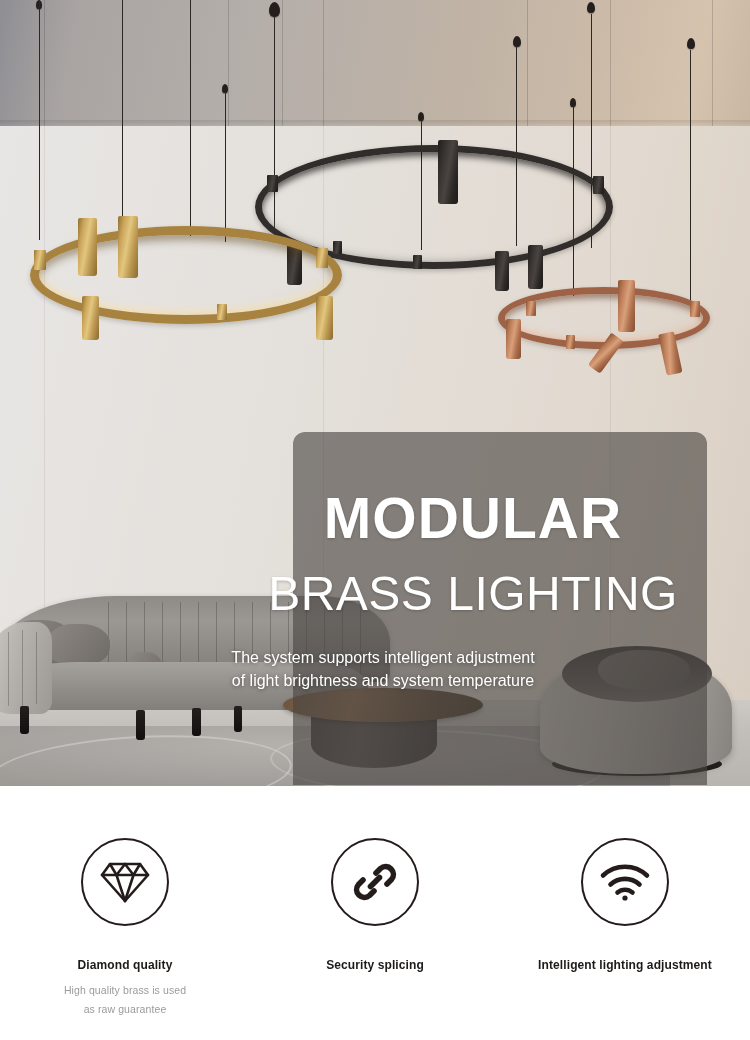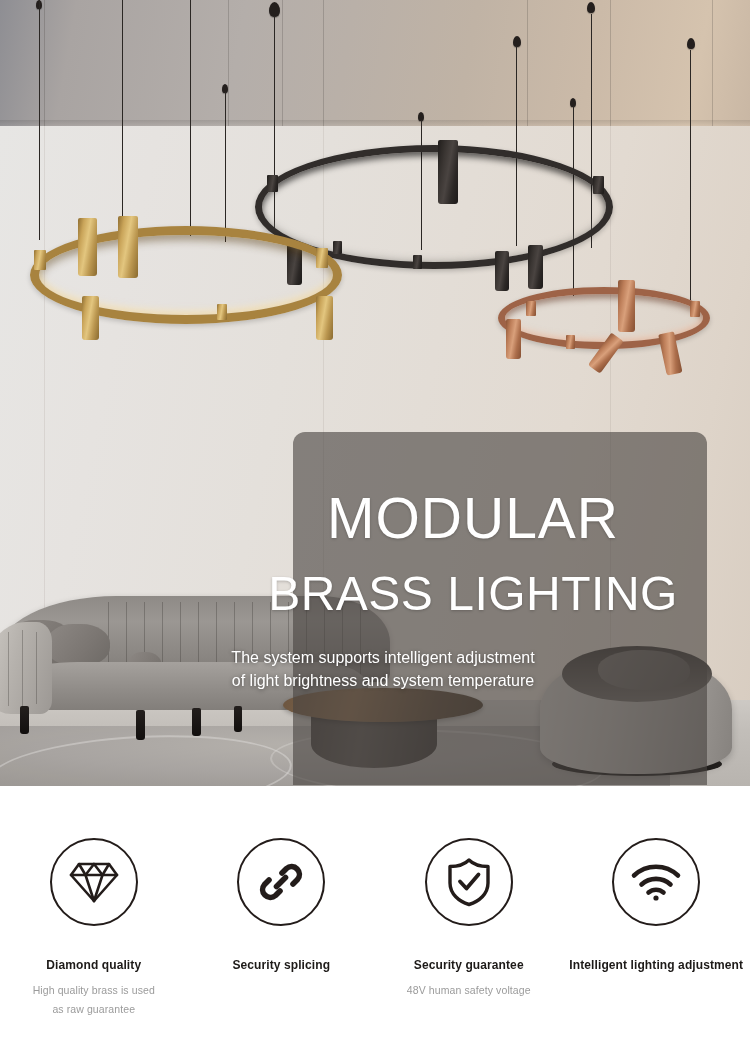--- a/index.html
+++ b/index.html
@@ -151,21 +151,21 @@
   .overlay{
     position:absolute; left:293px; top:432px; width:414px; height:353px;
     background:rgba(72,68,64,0.62);
     border-radius:12px 12px 0 0;
   }
   .hero-text{
     position:absolute; left:0; top:432px; width:750px; height:300px;
     text-align:center; color:#ffffff;
   }
   .t-modular{
-    font-size:57px; font-weight:normal; letter-spacing:1px; line-height:1;
+    font-size:57px; font-weight:bold; letter-spacing:1px; line-height:1;
     padding-top:58px; padding-left:196px;
     text-shadow:0 1px 3px rgba(0,0,0,.22);
   }
   .t-sub{
     font-size:48px; font-weight:normal; letter-spacing:.5px; line-height:1;
     padding-top:23px; padding-left:196px;
     text-shadow:0 1px 3px rgba(0,0,0,.22);
   }
   .t-desc{
     font-size:16px; font-weight:normal; line-height:1.45;
@@ -366,33 +366,20 @@
       <div class="fcircle">
         <svg width="48" height="48" viewBox="0 0 48 48" fill="none" stroke="#231c1a" stroke-width="5.6" stroke-linecap="round" stroke-linejoin="round">
           <path d="M19.5 28.5 L28.5 19.5"></path>
           <path d="M23 33 L18.5 37.5 A7.8 7.8 0 0 1 7.5 26.5 L12 22"></path>
           <path d="M25 15 L29.5 10.5 A7.8 7.8 0 0 1 40.5 21.5 L36 26"></path>
         </svg>
       </div>
       <div class="ftitle">Security splicing</div>
     </div>
 
-    <div class="feature">
-      <div class="fcircle">
-        <svg width="48" height="50" viewBox="0 0 48 50" fill="none" stroke="#231c1a" stroke-width="3.4" stroke-linecap="round" stroke-linejoin="round">
-          <path d="M24 3 C19 8 11 9.5 5 9.5 V26 C5 37 14 44.5 24 47.5 C34 44.5 43 37 43 26 V9.5 C37 9.5 29 8 24 3 Z"></path>
-          <path d="M15 24.5 L21.5 31.5 L33.5 17.5" stroke-width="3.8"></path>
-        </svg>
-      </div>
-      <div class="ftitle">Security guarantee</div>
-      <div class="fdesc">
-        <div>48V human safety voltage</div>
-        <div></div>
-      </div>
-    </div>
 
     <div class="feature">
         <div class="fcircle">
         <svg width="52" height="40" viewBox="0 0 52 40" fill="none" stroke="#231c1a" stroke-width="4.6" stroke-linecap="round">
           <path d="M4 13.5 A32 32 0 0 1 48 13.5"></path>
           <path d="M11.5 22.5 A21.5 21.5 0 0 1 40.5 22.5"></path>
           <path d="M18.5 30.5 A11.5 11.5 0 0 1 33.5 30.5"></path>
           <circle cx="26" cy="36" r="2.6" fill="#231c1a" stroke="none"></circle>
         </svg>
       </div>

